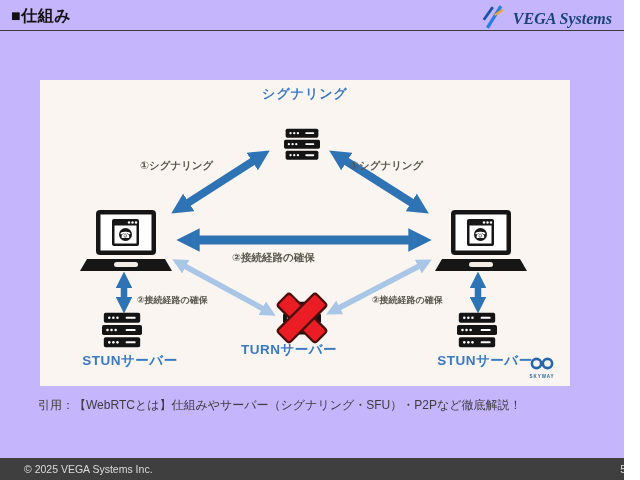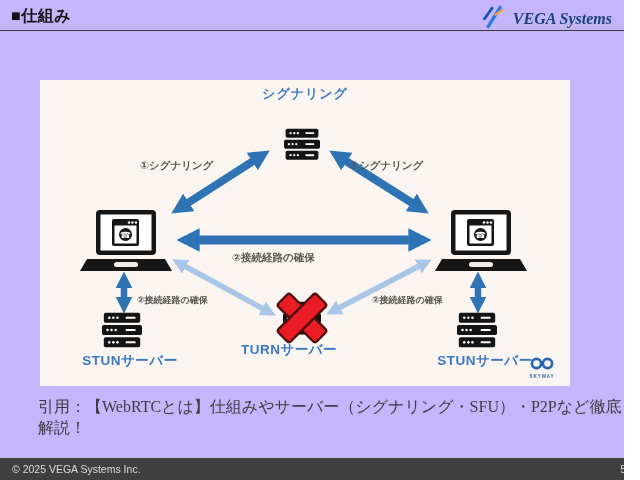--- a/index.html
+++ b/index.html
@@ -30,26 +30,26 @@
   .lbl-sig-right{left:310px;top:79px;width:106px;font-size:10.5px;}
   .lbl-p2p{left:192px;top:135px;width:142px;font-size:10.5px;}
   .lbl-data{left:192px;top:171px;width:134px;font-size:10.5px;}
   .lbl-route-left{left:97px;top:214px;width:102px;font-size:9px;}
   .lbl-route-right{left:332px;top:214px;width:102px;font-size:9px;}
 
   .icon-abs{position:absolute;}
   .watermark{position:absolute;left:484px;top:276px;width:36px;text-align:center;color:#2666ad;}
   .watermark .wm-text{font-size:4.5px;font-weight:bold;letter-spacing:1px;color:#2666ad;}
 
-  .citation{position:absolute;left:38px;top:397px;font-size:16px;color:#3d3d3d;font-family:Liberation Serif, serif;}
+  .citation{position:absolute;left:38px;top:397px;font-size:12px;color:#3d3d3d;}
 
   
   .footer{position:absolute;left:0;top:458px;width:640px;height:22px;background:#3f3f3f;
           display:flex;align-items:center;justify-content:space-between;box-sizing:border-box;
-          padding:0 14px 0 12px;}
+          padding:0 14px 0 24px;}
   .footer-text{font-size:10.5px;color:#dcdcdc;}
 </style>
 </head>
 <body>
 
 <div id="slide">
 
   <div class="slide-title">■仕組み</div>
   <div class="title-rule"></div>
 

